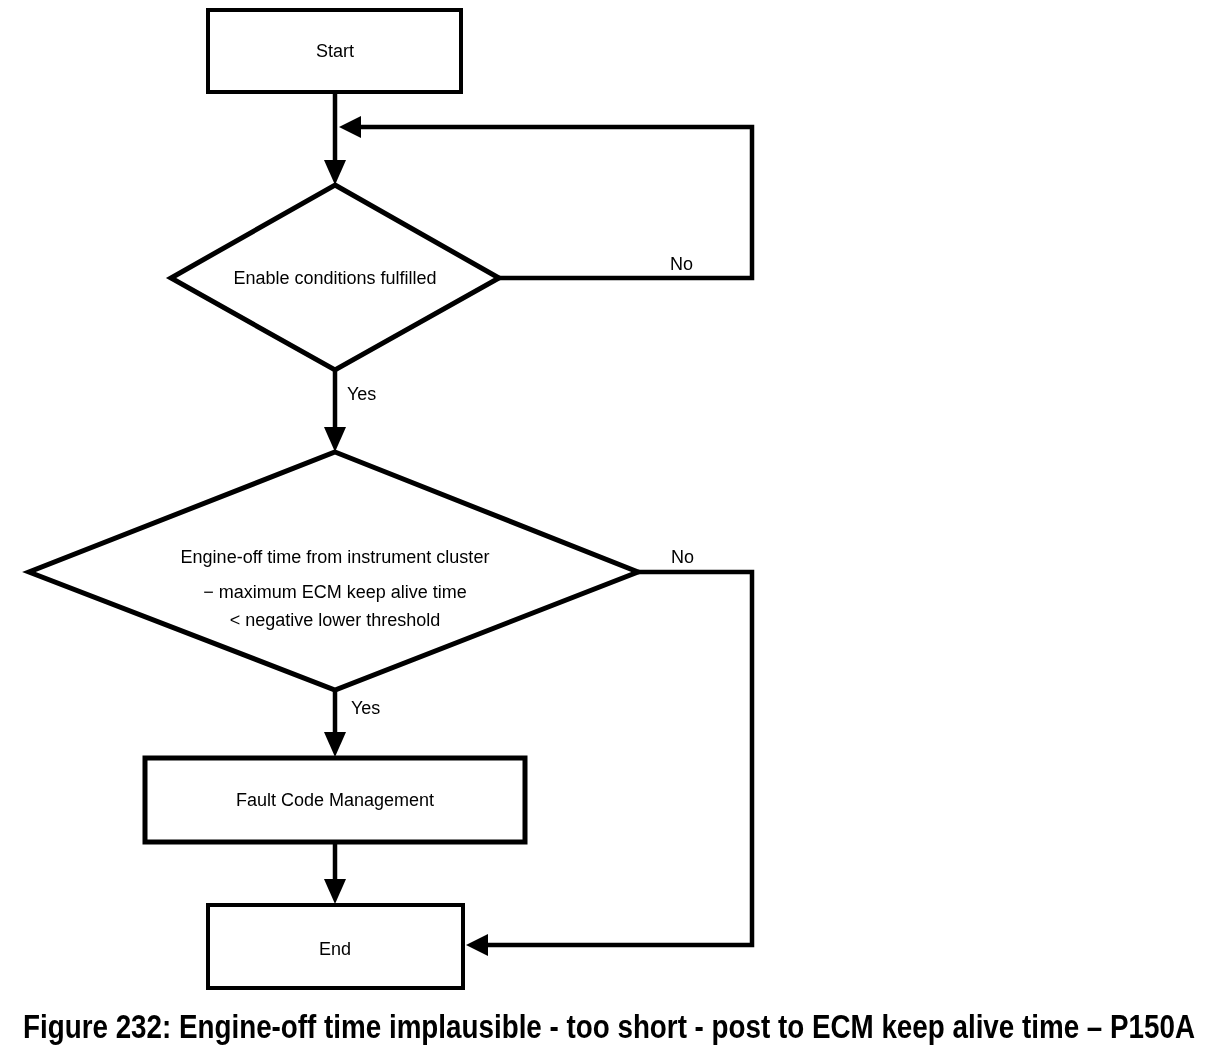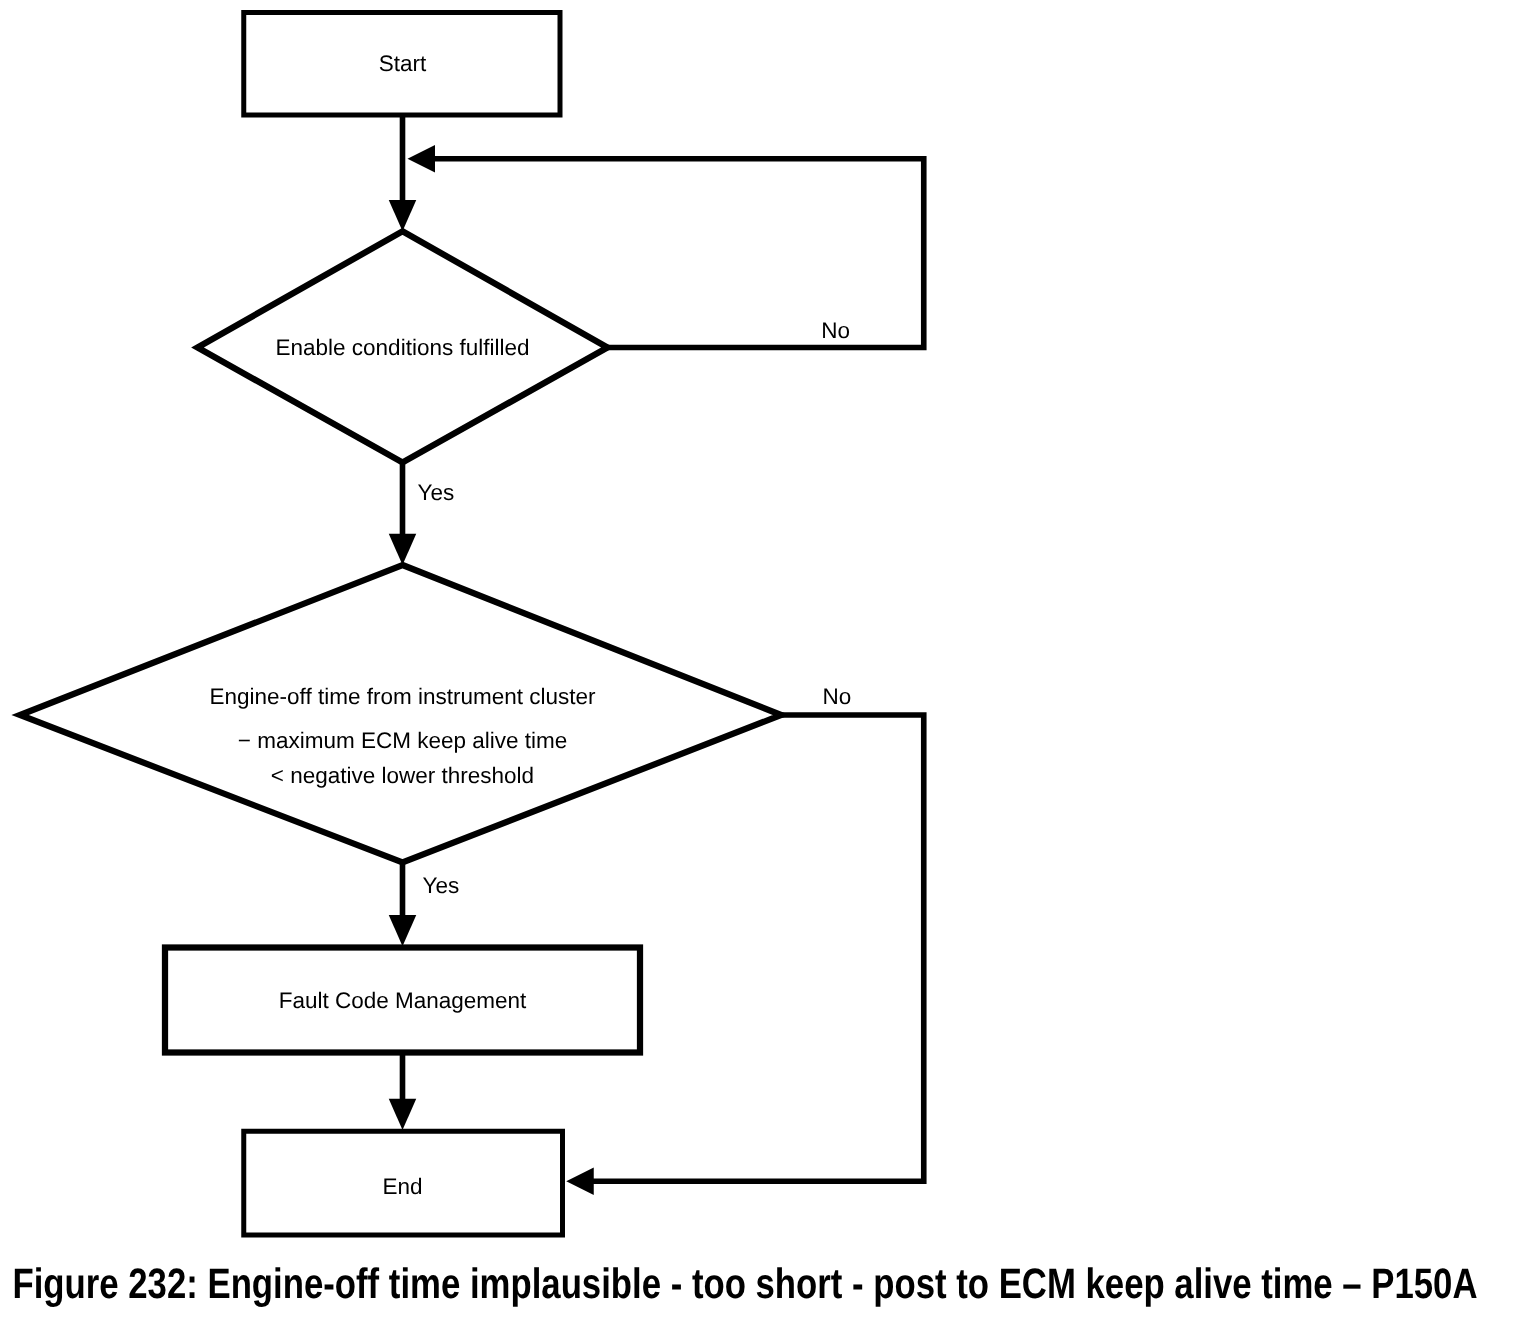--- a/index.html
+++ b/index.html
@@ -8,20 +8,21 @@
     background: #ffffff;
     width: 1216px;
     height: 1058px;
     overflow: hidden;
   }
   .diagram-wrap {
     position: relative;
     width: 1008px;
     height: 1058px;
     background: #ffffff;
+    padding-left: 13px;
   }
   svg text {
     font-family: "Liberation Sans", "DejaVu Sans", sans-serif;
     fill: #000000;
   }
   .node-label {
     font-size: 18px;
     font-weight: 400;
   }
   .edge-label {

